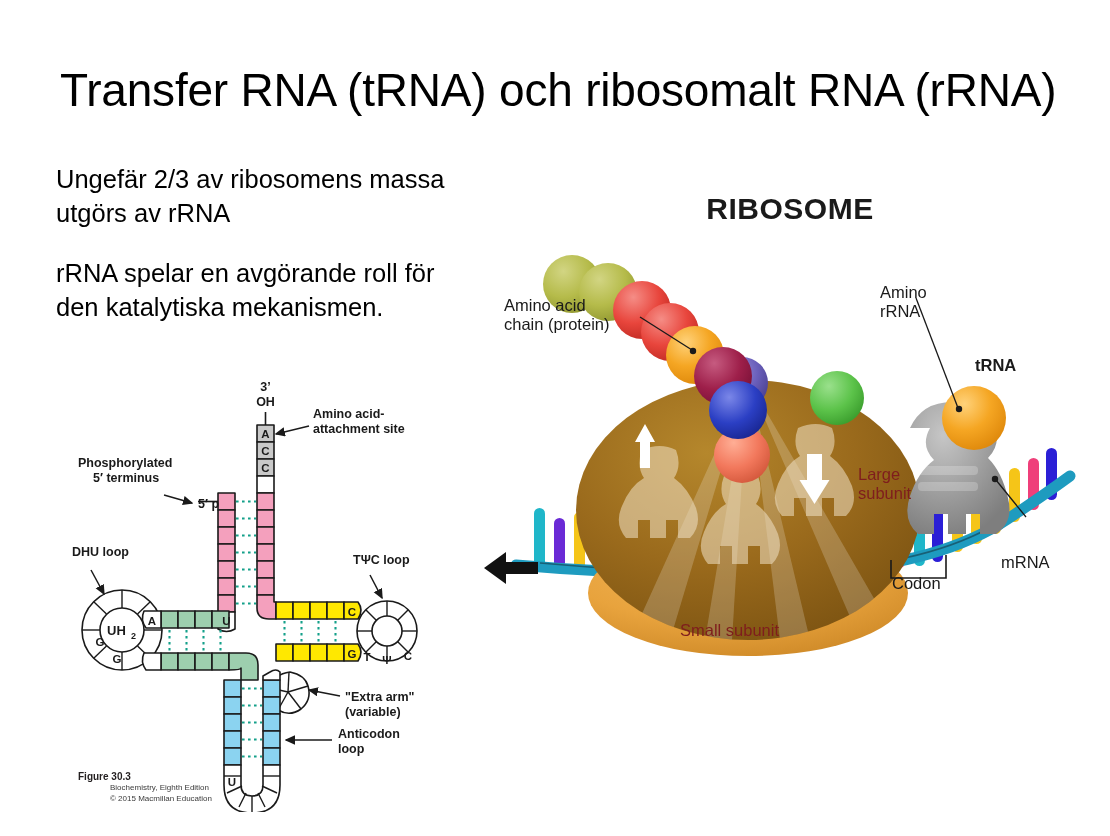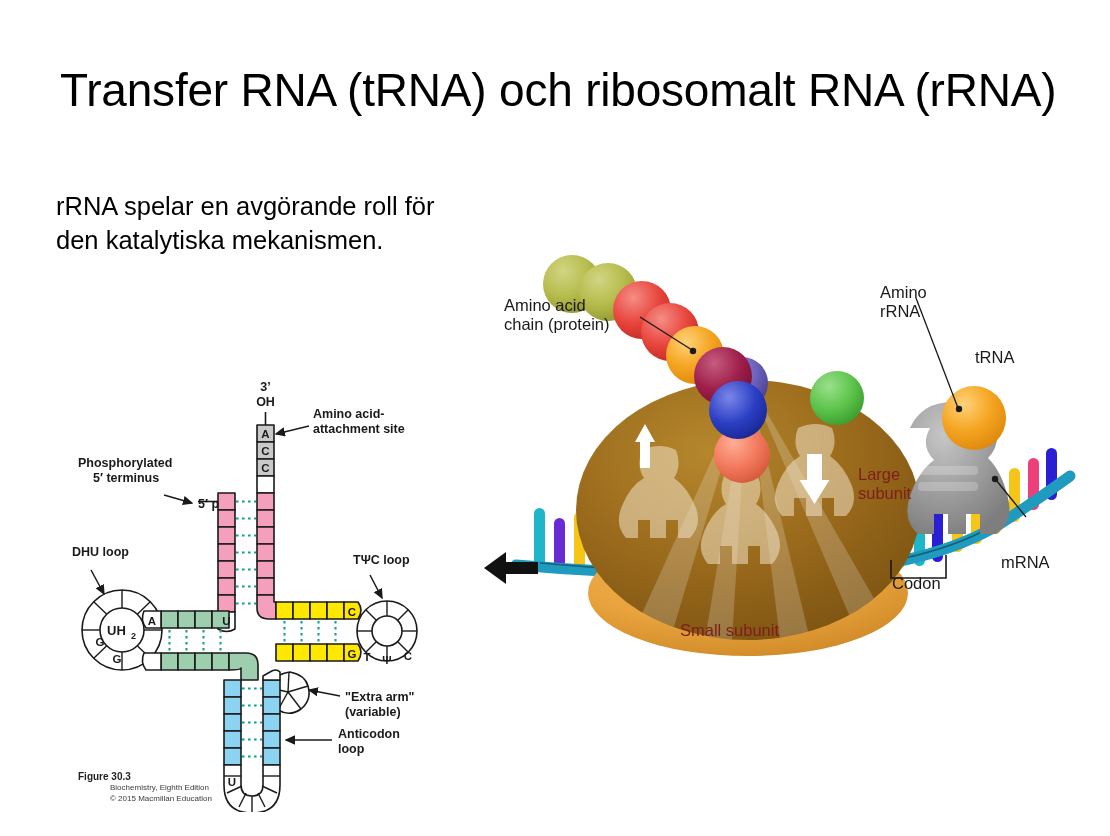--- a/index.html
+++ b/index.html
@@ -95,32 +95,33 @@
   .rb-label {
     position: absolute;
     font-size: 16.5px;
     line-height: 1.18;
     color: #1a1a1a;
     white-space: pre-line;
   }
   .rb-label.white { color: #7f1d1d; }
   #label-aa-chain { left: 24px; top: 116px; }
   #label-amino-acid { left: 400px; top: 103px; }
-  #label-trna { left: 495px; top: 168px; }
+  #label-trna { left: 495px; top: 176px; font-weight: bold; }
   #label-large-sub { left: 378px; top: 285px; text-align: left; }
   #label-small-sub { left: 200px; top: 441px; }
   #label-codon { left: 412px; top: 394px; }
   #label-mrna { left: 521px; top: 373px; }
 </style>
 </head>
 <body>
 
 <div id="slide-title">Transfer RNA (tRNA) och ribosomalt RNA (rRNA)</div>
 
 <div id="body-text">
+  <p class="para first">Ungefär 2/3 av ribosomens massa utgörs av rRNA</p>
   <p class="para second">rRNA spelar en avgörande roll för den katalytiska mekanismen.</p>
 </div>
 
 <div id="trna-figure">
   <svg width="420" height="440" viewBox="0 0 420 440">
     <g stroke="#1a1a1a" stroke-width="1.6" stroke-linejoin="round">
 
       <g>
         <rect x="197" y="53" width="17" height="17" fill="#c9c9c9"></rect>
         <rect x="197" y="70" width="17" height="17" fill="#c9c9c9"></rect>
@@ -360,20 +361,21 @@
 
   <div class="fig-credit">
     <div class="fc-title">Figure 30.3</div>
     <div class="fc-line">Biochemistry, Eighth Edition</div>
     <div class="fc-line">© 2015 Macmillan Education</div>
   </div>
 </div>
 
 <div id="ribosome-figure">
 
+  <div id="ribosome-title">RIBOSOME</div>
 
   <svg width="620" height="490" viewBox="0 0 620 490">
     <defs>
       <radialGradient id="gradLarge" cx="38%" cy="28%" r="78%">
         <stop offset="0%" stop-color="#b5872c"></stop>
         <stop offset="55%" stop-color="#9a6a1c"></stop>
         <stop offset="100%" stop-color="#7d5412"></stop>
       </radialGradient>
       <radialGradient id="gradSmall" cx="40%" cy="25%" r="80%">
         <stop offset="0%" stop-color="#f2b65a"></stop>

